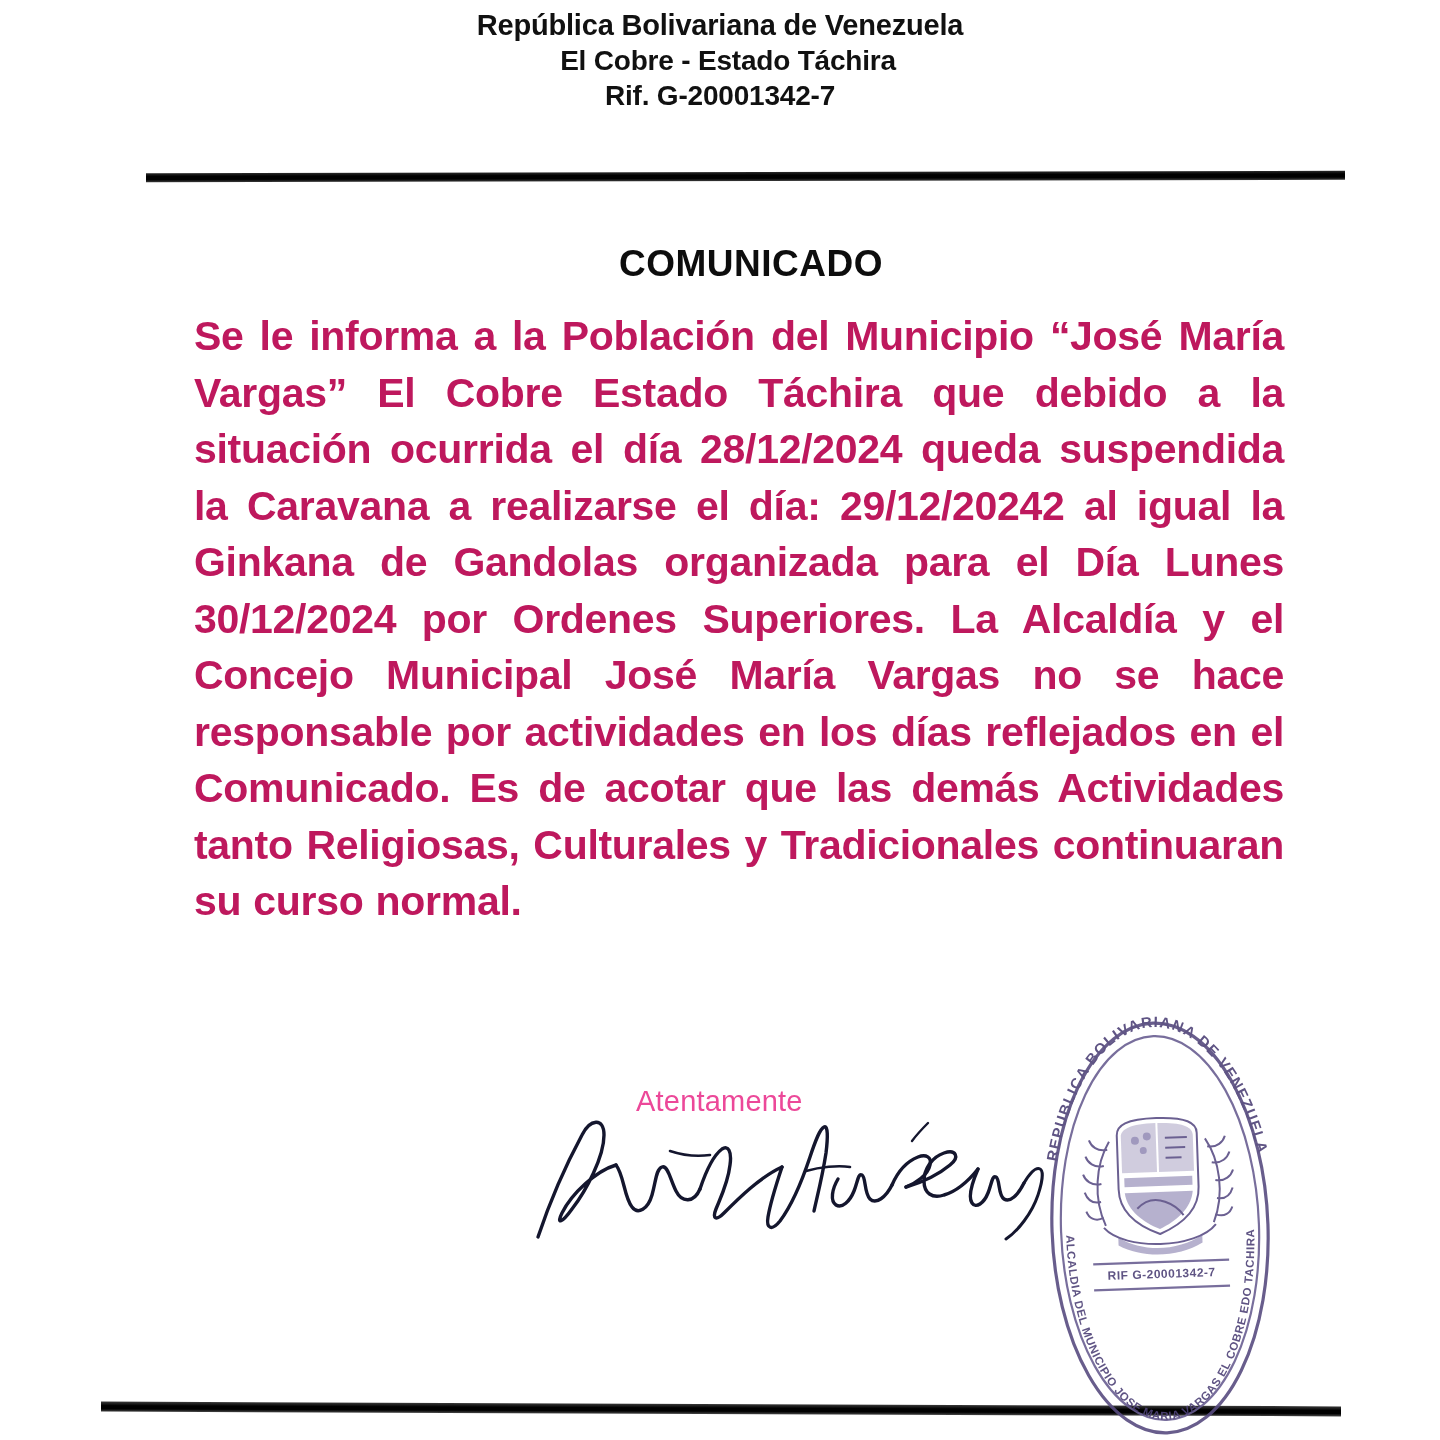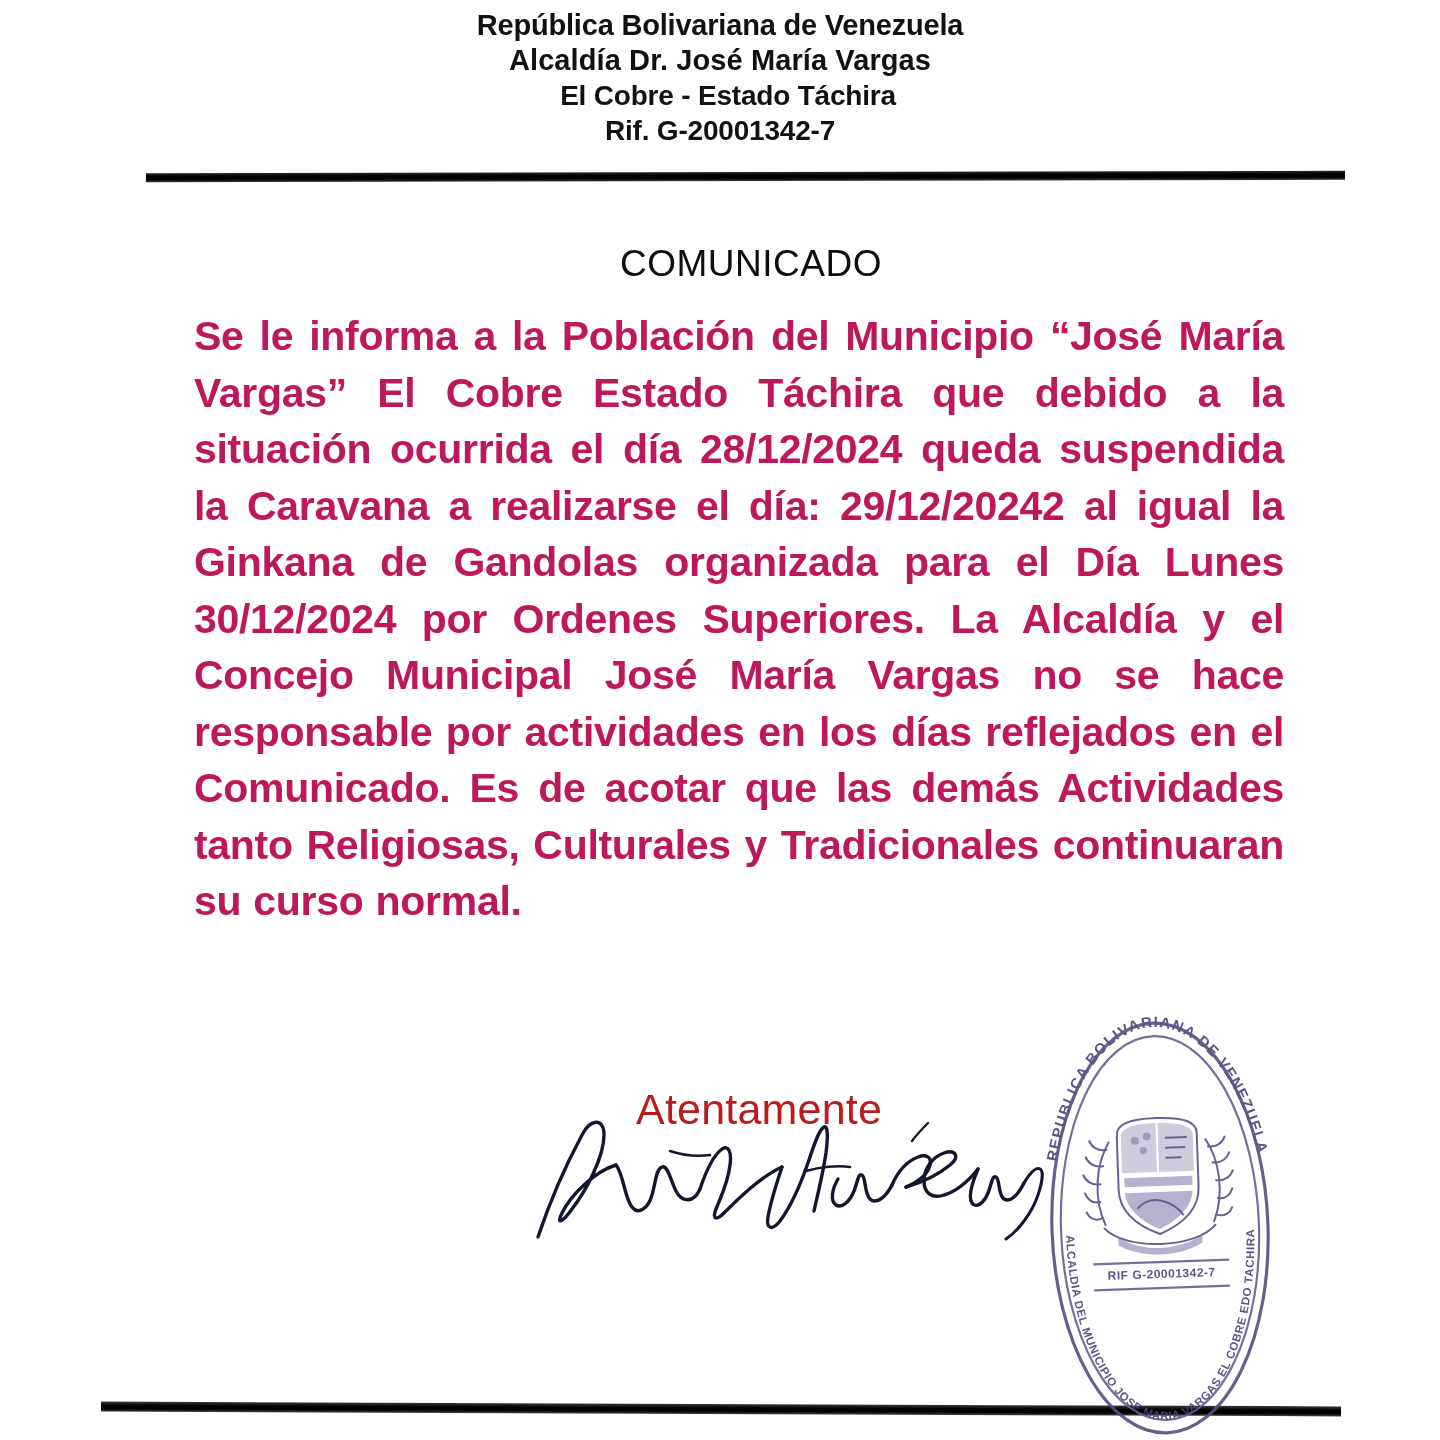--- a/index.html
+++ b/index.html
@@ -65,21 +65,21 @@
 
   
   .doc-title {
     position: absolute;
     top: 243px;
     left: 0;
     right: 0;
     text-align: center;
     padding-left: 62px;
     font-size: 37px;
-    font-weight: 400;
+    font-weight: 700;
     letter-spacing: 0.5px;
     color: #0d0d0d;
   }
 
   
   .body-block {
     position: absolute;
     left: 194px;
     top: 308px;
     width: 1090px;
@@ -99,24 +99,24 @@
   .sig-area {
     position: absolute;
     left: 0;
     top: 1085px;
     width: 1440px;
   }
   .atentamente {
     position: absolute;
     top: 0;
     left: 636px;
-    font-size: 43px;
+    font-size: 29px;
     font-weight: 400;
     letter-spacing: 0.2px;
-    color: #b91c1c;
+    color: #ec4899;
   }
   .signature-svg {
     position: absolute;
     left: 520px;
     top: 20px;
     width: 540px;
     height: 140px;
     overflow: visible;
   }
 
@@ -152,21 +152,20 @@
   .crest-fill { fill: #6c609a; opacity: 0.55; }
   .crest-faint { fill: #7d72a6; opacity: 0.4; }
 </style>
 </head>
 <body>
 
 <div class="page">
 
   <div class="letterhead">
     <div class="letterhead-line l1">República Bolivariana de Venezuela</div>
-    <div class="letterhead-line l2">Alcaldía  Dr. José María Vargas</div>
     <div class="letterhead-line l3">El Cobre - Estado Táchira</div>
     <div class="letterhead-line l4">Rif. G-20001342-7</div>
   </div>
 
   <div class="rule-top"></div>
 
   <div class="doc-title">COMUNICADO</div>
 
   <div class="body-block">
     <p>Se le informa a la Población del Municipio “José María Vargas” El Cobre  Estado Táchira que debido a la situación ocurrida el día 28/12/2024 queda suspendida la Caravana a realizarse el día: 29/12/20242 al igual la Ginkana de Gandolas organizada para el Día Lunes 30/12/2024 por Ordenes Superiores. La Alcaldía y el Concejo Municipal José María Vargas no se hace responsable por actividades en los días reflejados en el Comunicado. Es de acotar que las demás Actividades tanto  Religiosas, Culturales y Tradicionales continuaran su curso normal.</p>

